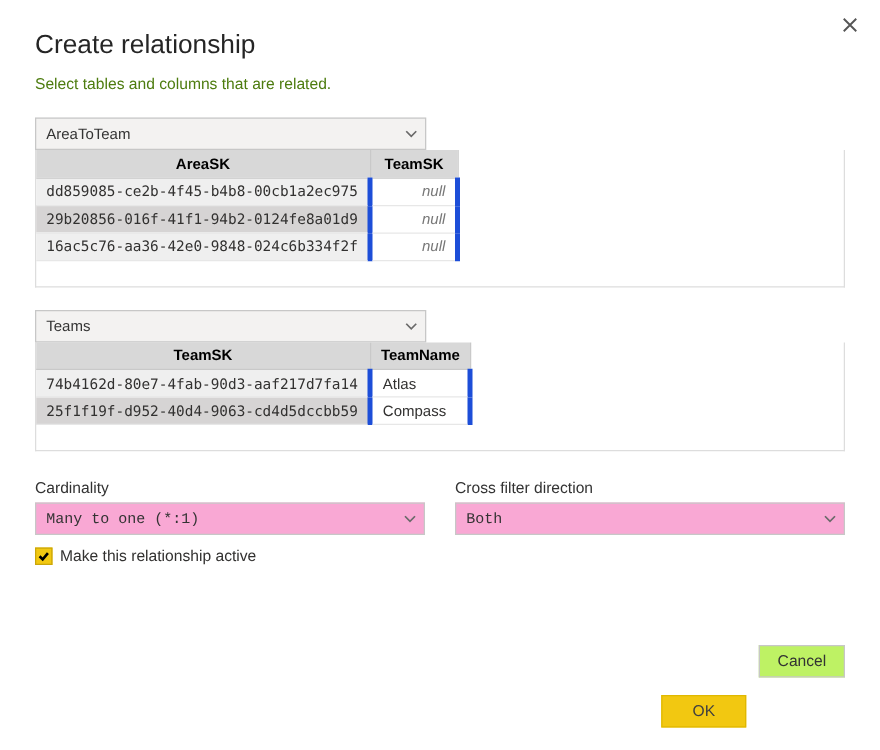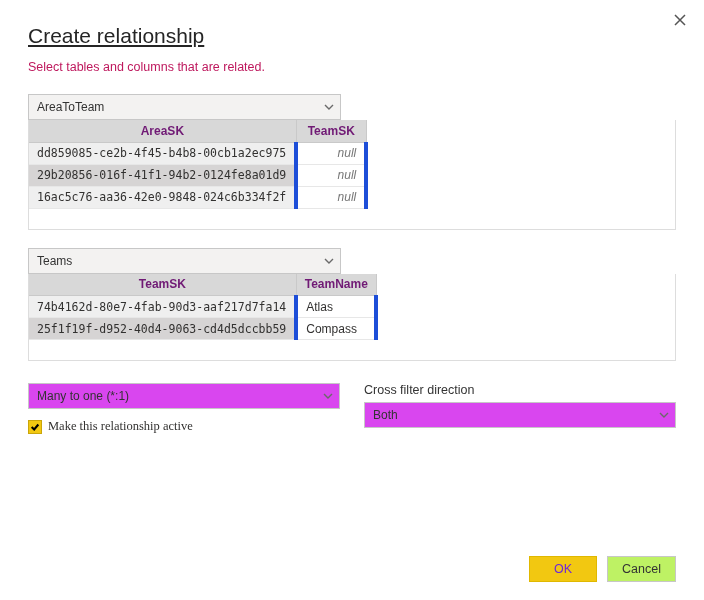--- a/index.html
+++ b/index.html
@@ -24,25 +24,24 @@
     display: flex; align-items: center; justify-content: center;
     color: #666;
     cursor: pointer;
   }
   .close-x svg { width: 12px; height: 12px; stroke: #555; stroke-width: 1.5; }
   h1.title {
     font-size: 21px;
     font-weight: 300;
     color: #252525;
     margin: 6px 0 12px 0;
-    text-decoration: underline;
   }
   .subtitle {
     font-size: 12.5px;
-    color: #be185d;
+    color: #4d7c0f;
     margin-bottom: 20px;
   }
   .dropdown {
     position: relative;
     height: 26px;
     border: 1px solid #c7c7c7;
     background: #f3f2f1;
     display: flex;
     align-items: center;
     padding: 0 8px;
@@ -62,21 +61,21 @@
   }
   table.grid {
     border-collapse: collapse;
     font-size: 12px;
   }
   table.grid th {
     background: #d8d8d8;
     border-right: 1px solid #c9c9c9;
     border-bottom: 1px solid #c9c9c9;
     font-weight: 600;
-    color: #701a75;
+    color: #000000;
     padding: 3px 8px;
     text-align: center;
     height: 22px;
   }
   table.grid td {
     border-right: 4px solid #1d4ed8;
     border-bottom: 1px solid #e7e7e7;
     padding: 3px 8px;
     height: 22px;
     white-space: nowrap;
@@ -86,26 +85,25 @@
   table.grid td.sel { font-family: Consolas, ui-monospace, monospace; font-size: 11.5px; }
   .null { color: #777; font-style: italic; text-align: right; }
   .spacer { height: 18px; }
   .row { display: flex; gap: 24px; }
   .col { flex: 1; }
   .field-label {
     font-size: 12.5px;
     color: #333;
     margin-bottom: 5px;
   }
-  .dropdown.full { width: 100%; background: #d946ef; }
+  .dropdown.full { width: 100%; background: #f9a8d4; font-family: Liberation Mono, monospace; }
   .check-row {
     display: flex; align-items: center; gap: 6px;
     margin-top: 10px;
     font-size: 12.5px;
-    font-family: Liberation Serif, serif;
   }
   .checkbox {
     width: 14px; height: 14px;
     border: 1px solid #777;
     display: inline-flex; align-items: center; justify-content: center;
     background: #fff;
   }
   .checkbox.checked {
     background: #f2c811;
     border-color: #caa60a;
@@ -124,21 +122,22 @@
     background: #bef264;
     display: inline-flex; align-items: center; justify-content: center;
     font-size: 12.5px;
     color: #333;
     cursor: pointer;
     padding: 0 14px;
   }
   .btn.primary {
     background: #f2c811;
     border-color: #e0b800;
-    color: #6d28d9;
+    color: #404040;
+    margin-top: 40px;
   }
   .chev-svg { stroke:#6a6a6a; stroke-width:1.4; fill:none; }
 </style>
 </head>
 <body>
 
 <div class="dialog">
 
   <div class="close-x">
     <svg viewBox="0 0 12 12">
@@ -206,20 +205,21 @@
           <td>Compass</td>
         </tr>
       </tbody>
     </table>
   </div>
 
   <div style="height:22px"></div>
 
   <div class="row">
     <div class="col">
+      <div class="field-label">Cardinality</div>
       <div class="dropdown full">
         <span>Many to one (*:1)</span>
         <svg class="chevron chev-svg" viewBox="0 0 10 10">
             <path d="M1 3 L5 7 L9 3"></path>
           </svg>
       </div>
       <div class="check-row">
         <span class="checkbox checked">
           <svg viewBox="0 0 12 12">
               <path d="M2 6 L5 9 L10 3"></path>

